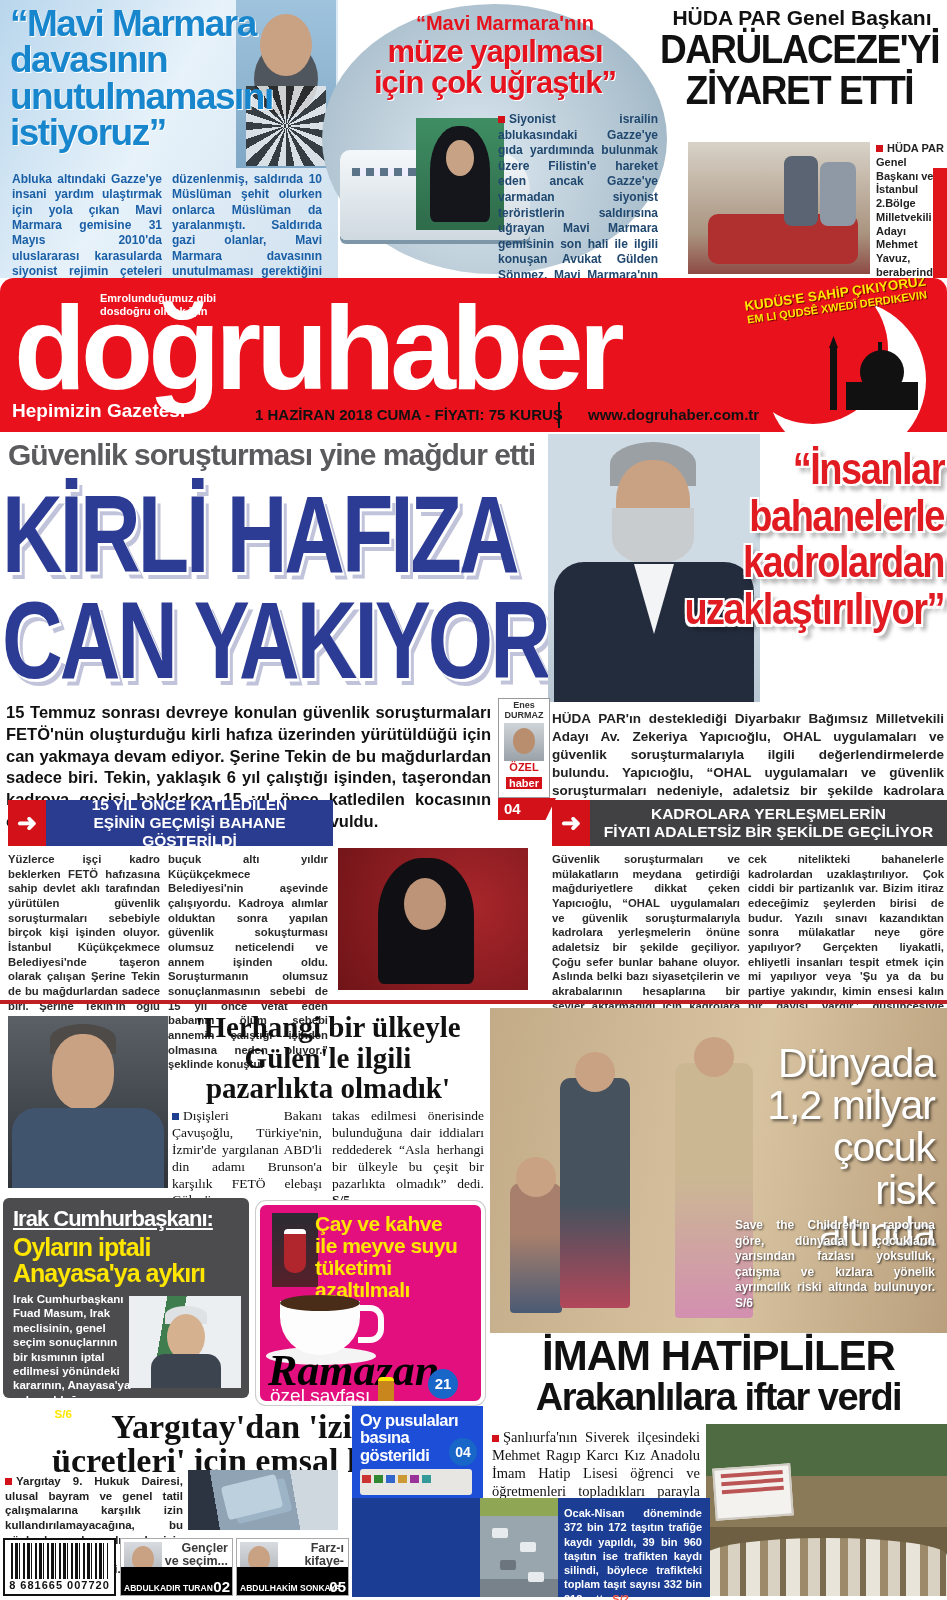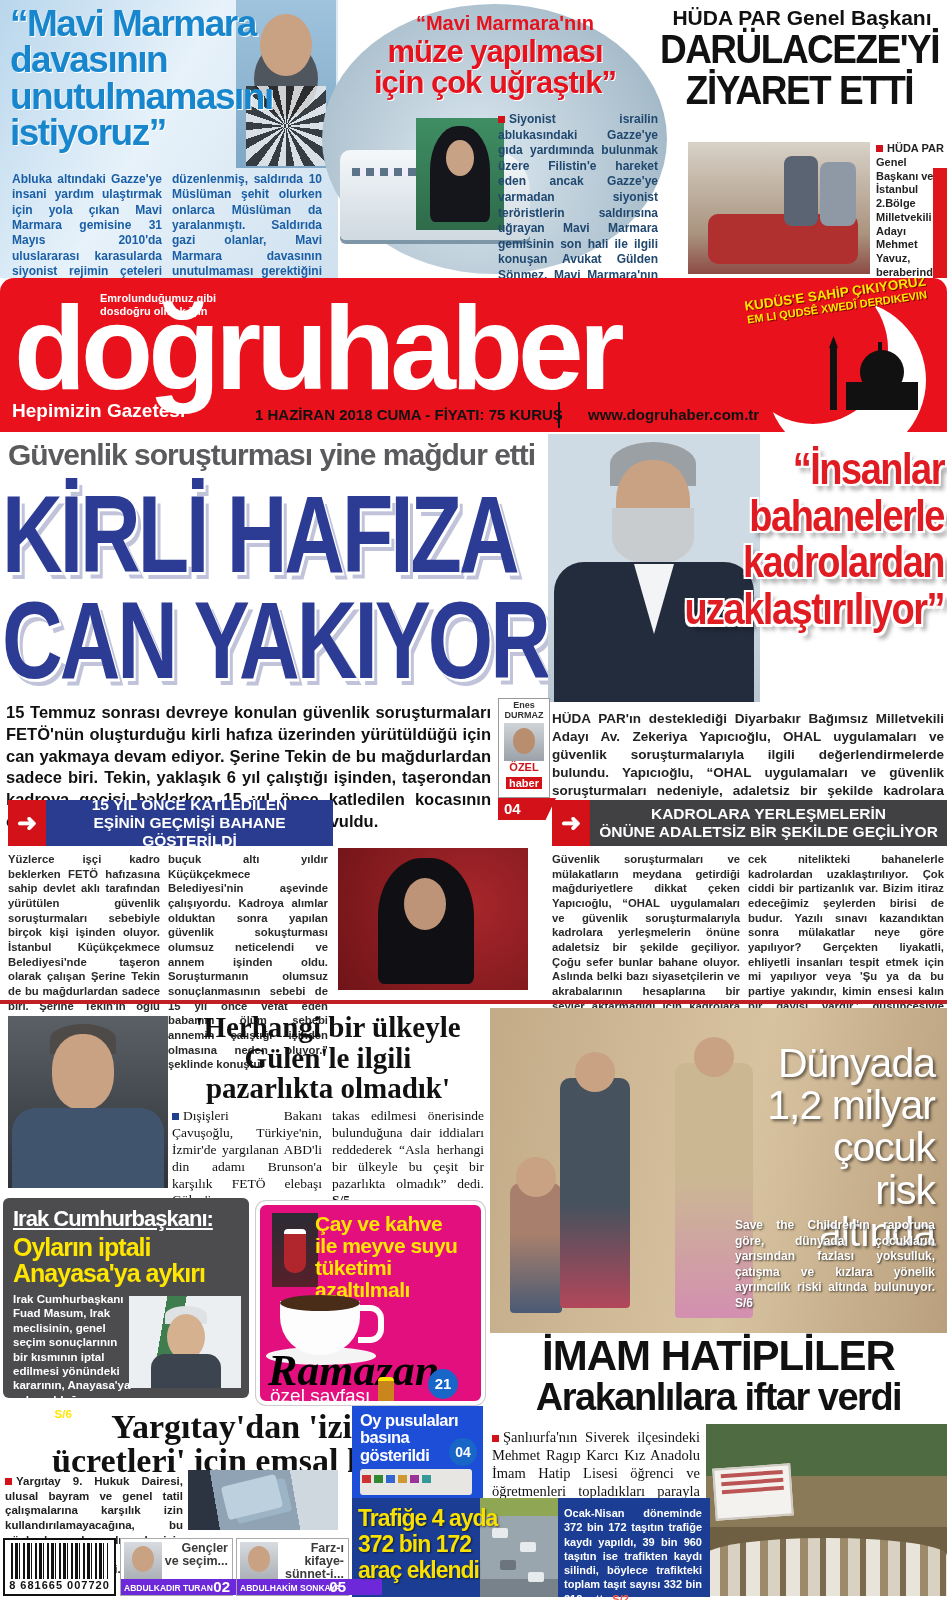--- a/index.html
+++ b/index.html
@@ -233,21 +233,21 @@
     box-sizing:border-box;text-align:center;}
   .barcode .bars{margin:3px 6px 0;height:36px;
     background:repeating-linear-gradient(90deg,#111 0 2px,#fff 2px 4px,#111 4px 7px,#fff 7px 8px,#111 8px 9px,#fff 9px 12px);}
   .barcode .num{font-size:11px;font-weight:bold;color:#111;letter-spacing:1px;}
   .colm{top:1538px;width:113px;height:58px;background:#fff;border:1px solid #aaa;box-sizing:border-box;}
   .colm1{left:120px;} .colm2{left:236px;}
   .colm .cphoto{position:absolute;left:3px;top:3px;width:38px;height:38px;background:linear-gradient(#d8dbdf,#aab0b6);}
   .colm .cphoto .head{width:22px;height:26px;border-radius:50%;background:#c9a183;margin:4px auto 0;}
   .colm .ct{position:absolute;right:4px;top:3px;width:66px;text-align:right;font-size:12.5px;
     line-height:1.05;font-weight:bold;color:#3a3a3a;}
-  .colm .strip{position:absolute;left:0;bottom:0;width:100%;height:16px;background:#6d28d9;color:#fff;padding-left:34px;}
+  .colm .strip{position:absolute;left:0;bottom:0;width:100%;height:28px;background:#000000;color:#fff;}
   .colm .cname{position:absolute;left:3px;bottom:2px;font-size:8.5px;font-weight:bold;}
   .colm .cpg{position:absolute;right:2px;bottom:0;font-size:15px;font-weight:bold;color:#fff;}
 </style>
 </head>
 <body>
 
 <div class="page">
 
   <div class="abs top-left-bg ph">
     <div class="abs man-photo ph">
@@ -343,21 +343,21 @@
   <div class="abs quote-b just">HÜDA PAR'ın desteklediği Diyarbakır Bağımsız Milletvekili Adayı Av. Zekeriya Yapıcıoğlu, OHAL uygulamaları ve güvenlik soruşturmalarıyla ilgili değerlendirmelerde bulundu. Yapıcıoğlu, “OHAL uygulamaları ve güvenlik soruşturmaları nedeniyle, adaletsiz bir şekilde kadrolara yerleşmelerin önüne geçiliyor.” dedi.</div>
 
   <div class="abs bar bar-left">
     <div class="arrow">➜</div>
     <div class="bt pre">15 YIL ÖNCE KATLEDİLEN
 EŞİNİN GEÇMİŞİ BAHANE GÖSTERİLDİ</div>
   </div>
   <div class="abs bar bar-right">
     <div class="arrow">➜</div>
     <div class="bt pre">KADROLARA YERLEŞMELERİN
-ÖNÜNE ADALETSİZ BİR ŞEKİLDE GEÇİLİYOR</div>
+FİYATI ADALETSİZ BİR ŞEKİLDE GEÇİLİYOR</div>
   </div>
 
   <div class="abs sub-col sl1 just">Yüzlerce işçi kadro beklerken FETÖ hafızasına sahip devlet aklı tarafından yürütülen güvenlik soruşturmaları sebebiyle birçok kişi işinden oluyor. İstanbul Küçükçekmece Belediyesi'nde taşeron olarak çalışan Şerine Tekin de bu mağdurlardan sadece biri. Şerine Tekin'in oğlu Osman Tekin, yaşadıkları mağduriyet için, “Annem Şerine Tekin, yaklaşık beş</div>
   <div class="abs sub-col sl2 just">buçuk altı yıldır Küçükçekmece Belediyesi'nin aşevinde çalışıyordu. Kadroya alımlar olduktan sonra yapılan güvenlik sokuşturması olumsuz neticelendi ve annem işinden oldu. Soruşturmanın olumsuz sonuçlanmasının sebebi de 15 yıl önce vefat eden babamın ölüm sebebi annemin çalıştığı işinden olmasına neden oluyor.” şeklinde konuştu.</div>
   <div class="abs widow-photo ph">
     <div class="veil"></div>
     <div class="face"></div>
   </div>
   <div class="abs sub-col sr1 just">Güvenlik soruşturmaları ve mülakatların meydana getirdiği mağduriyetlere dikkat çeken Yapıcıoğlu, “OHAL uygulamaları ve güvenlik soruşturmalarıyla kadrolara yerleşmelerin önüne adaletsiz bir şekilde geçiliyor. Çoğu sefer bunlar bahane oluyor. Aslında belki bazı siyasetçilerin ve akrabalarının hesaplarına bir şeyler aktarmadığı için kadrolara yerleşmeyen insanlar güvenlik gerekçesi ile kadrolardan uzaklaştırılıyor gibi gösteriliyor. Normal memleketlerde asla olmaması gereken, dile getirilemeye-</div>
   <div class="abs sub-col sr2 just">cek nitelikteki bahanelerle kadrolardan uzaklaştırılıyor. Çok ciddi bir partizanlık var. Bizim itiraz edeceğimiz şeylerden birisi de budur. Yazılı sınavı kazandıktan sonra mülakatlar neye göre yapılıyor? Gerçekten liyakatli, ehliyetli insanları tespit etmek için mi yapılıyor veya 'Şu ya da bu partiye yakındır, kimin ensesi kalın bir dayısı vardır.' düşüncesiyle onların listesini hazırlayıp kadroya ona göre mi alıyorlar. Bu ciddi bir adaletsizliktir. Gençler iş bulamayınca evlenmeye cesaret edemiyorlar.” dedi.</div>
@@ -454,23 +454,20 @@
     </div>
   </aside>
 
   <aside class="abs trafik">
     <div class="traf-photo ph">
       <div class="car" style="left:12px;top:30px"></div>
       <div class="car" style="left:40px;top:44px;background:#3a4mce"></div>
       <div class="car" style="left:20px;top:62px;background:#6c757d"></div>
       <div class="car" style="left:48px;top:74px"></div>
     </div>
-    <div class="traf-h pre">Trafiğe 4 ayda
-372 bin 172
-araç eklendi</div>
     <div class="traf-b just"><span>Ocak-Nisan döneminde 372 bin 172 taşıtın trafiğe kaydı yapıldı, 39 bin 960 taşıtın ise trafikten kaydı silindi, böylece trafikteki toplam taşıt sayısı 332 bin 212 arttı.</span> <span class="pg">S/2</span></div>
   </aside>
 
   <div class="abs barcode">
     <div class="bars"></div>
     <div class="num">8 681665 007720</div>
   </div>
   <div class="abs colm colm1">
     <div class="cphoto ph">
         <div class="head"></div>

